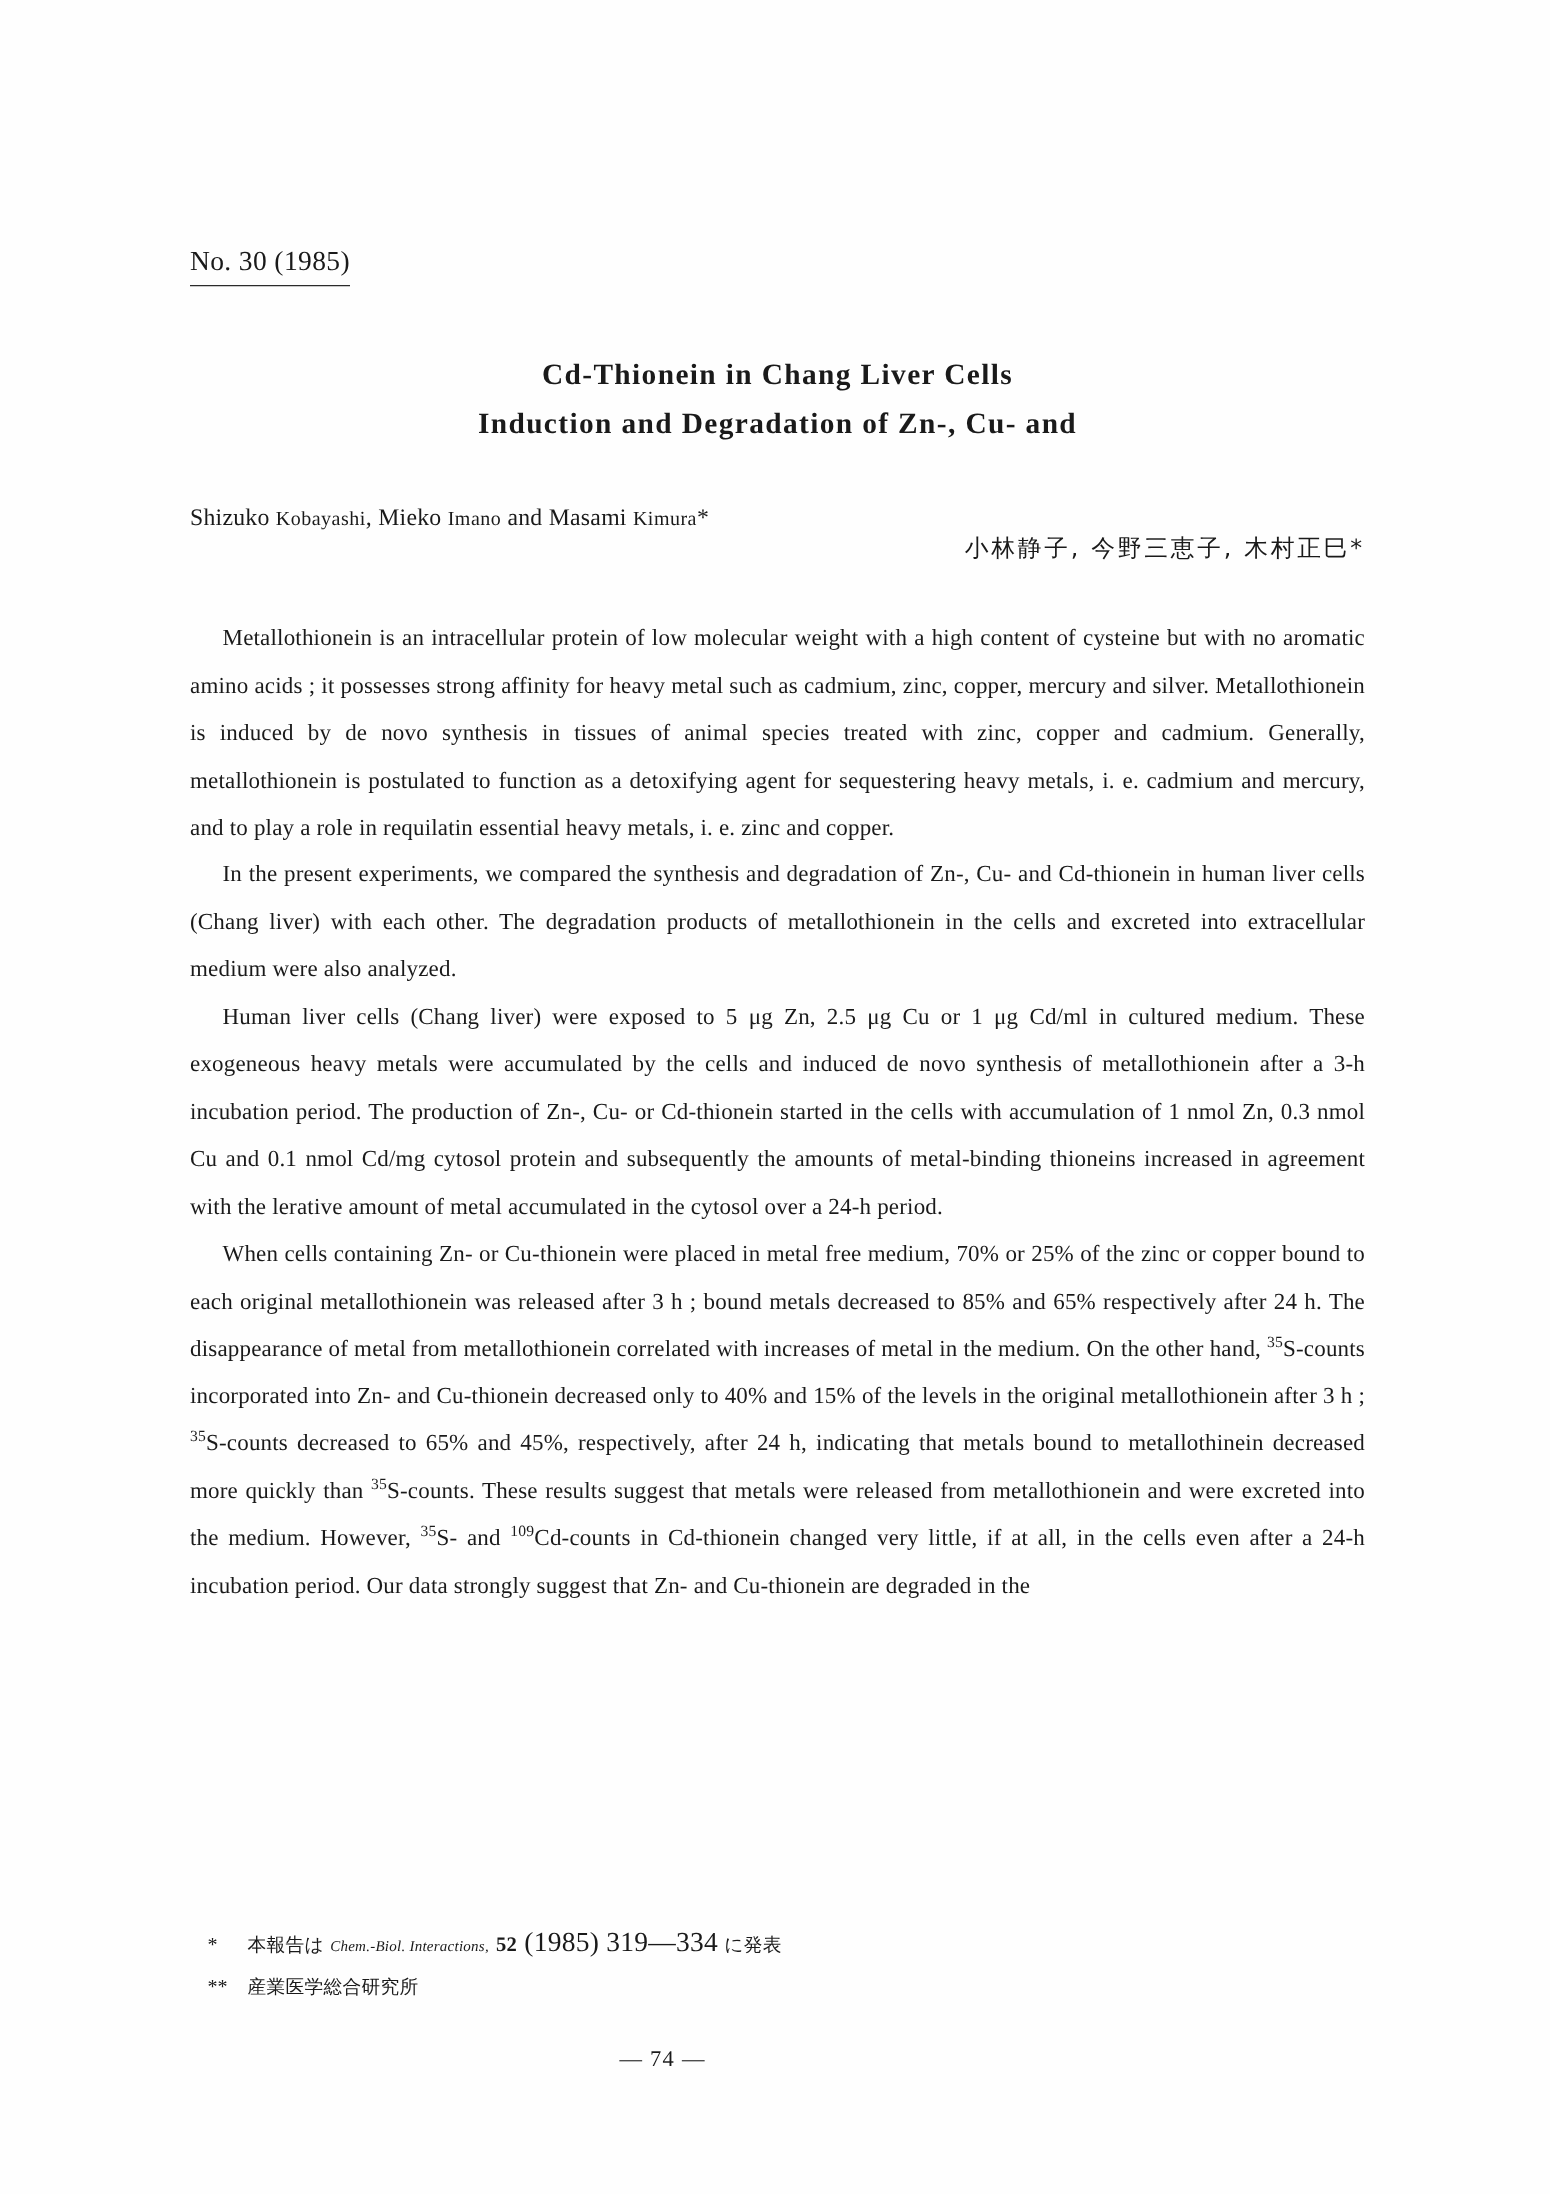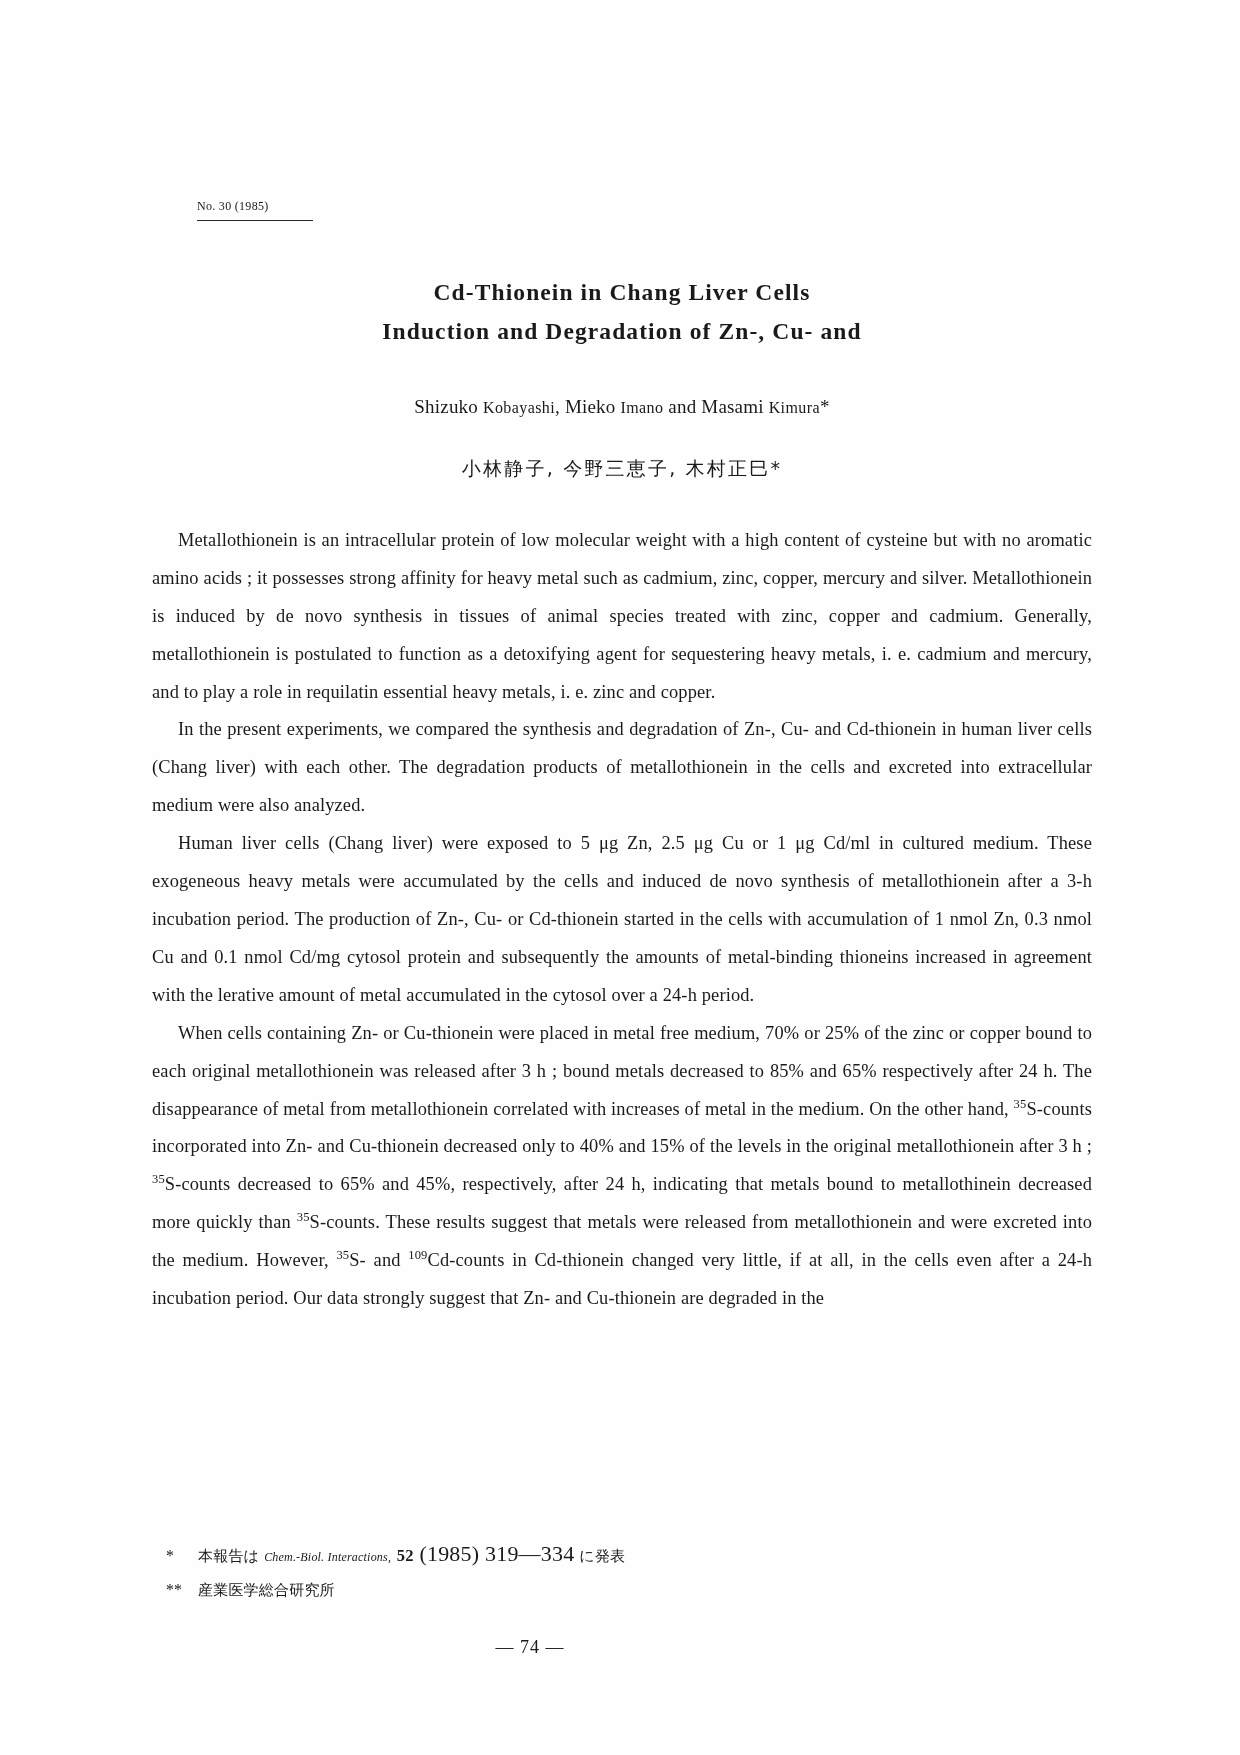--- a/index.html
+++ b/index.html
@@ -22,53 +22,50 @@
     height: 1755px;
     background: #fefefe;
   }
   .content {
     position: absolute;
     left: 152px;
     top: 196px;
     width: 940px;
   }
   .running-head {
-    font-size: 12px;
+    font-size: 22px;
     letter-spacing: 0.3px;
     padding-bottom: 6px;
     border-bottom: 1.6px solid #2a2a2a;
     display: inline-block;
     min-width: 116px;
     font-family: "Liberation Serif", serif;
-    margin-left: 45px;
   }
   .title-block {
     margin-top: 52px;
     text-align: center;
   }
   .title-line {
     font-size: 23.5px;
     font-weight: bold;
     letter-spacing: 1.1px;
     line-height: 1.68;
     font-family: "Liberation Serif", serif;
   }
   .authors {
     margin-top: 44px;
-    text-align: center;
     font-size: 19px;
     letter-spacing: 0.2px;
   }
   .authors .sc {
     font-size: 16px;
     letter-spacing: 0.4px;
   }
   .authors-jp {
-    margin-top: 38px;
-    text-align: center;
+    text-align: right;
     font-size: 19px;
     letter-spacing: 2.2px;
     font-family: "DejaVu Sans", sans-serif;
   }
   .body-text {
     margin-top: 40px;
   }
   .para {
     font-size: 18.4px;
     line-height: 2.06;

